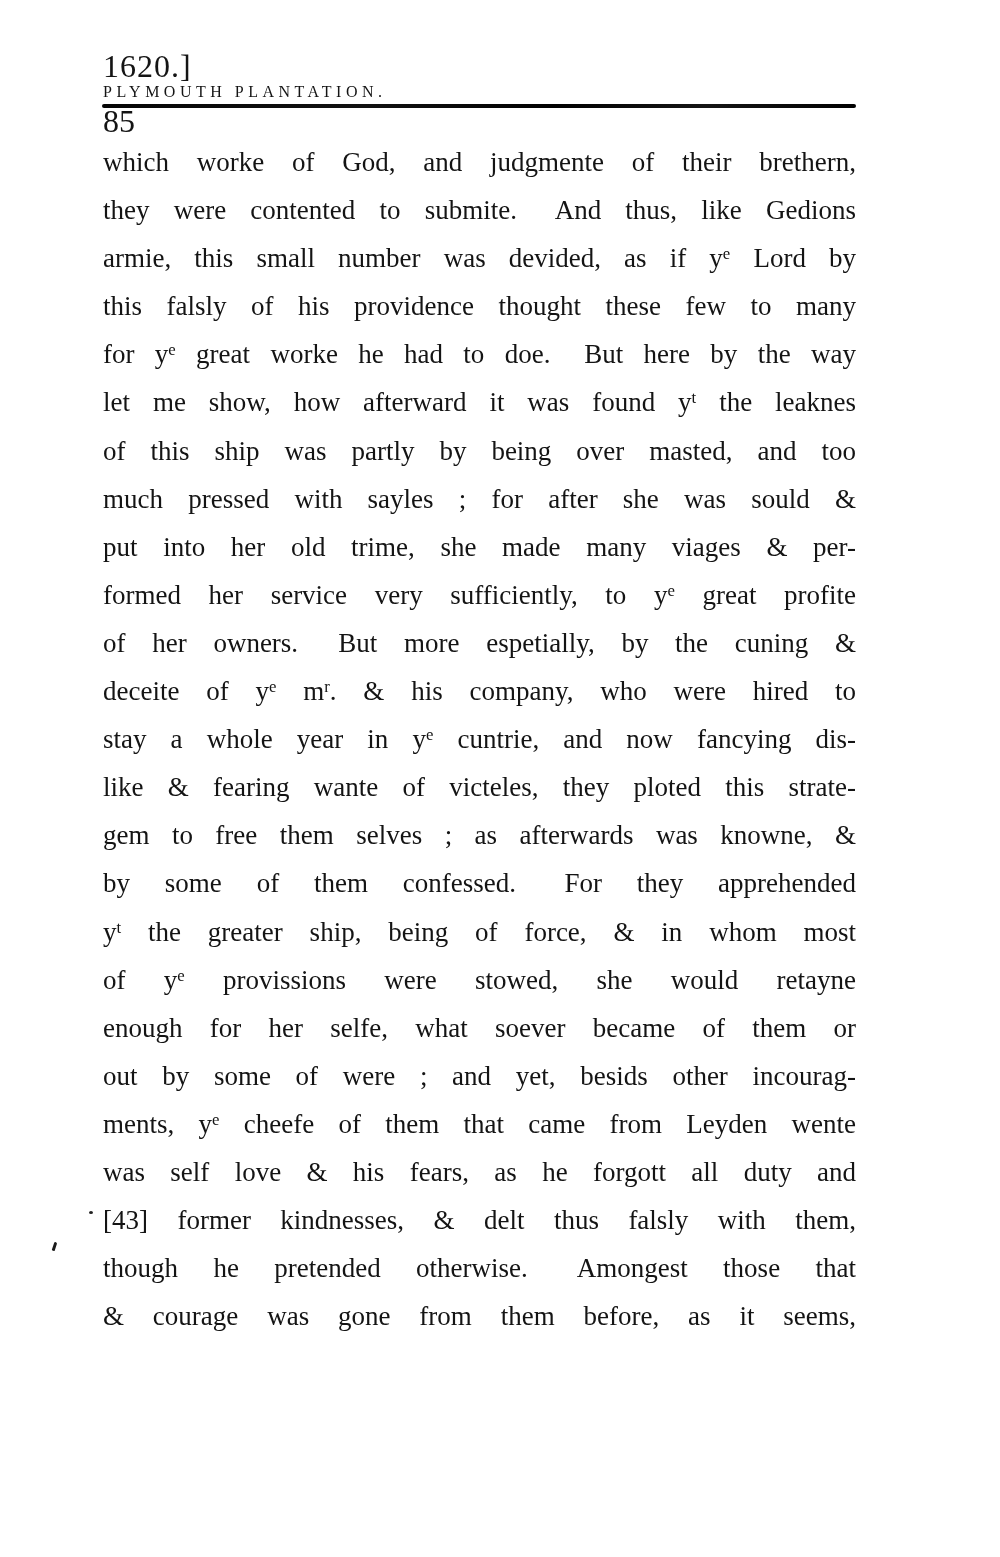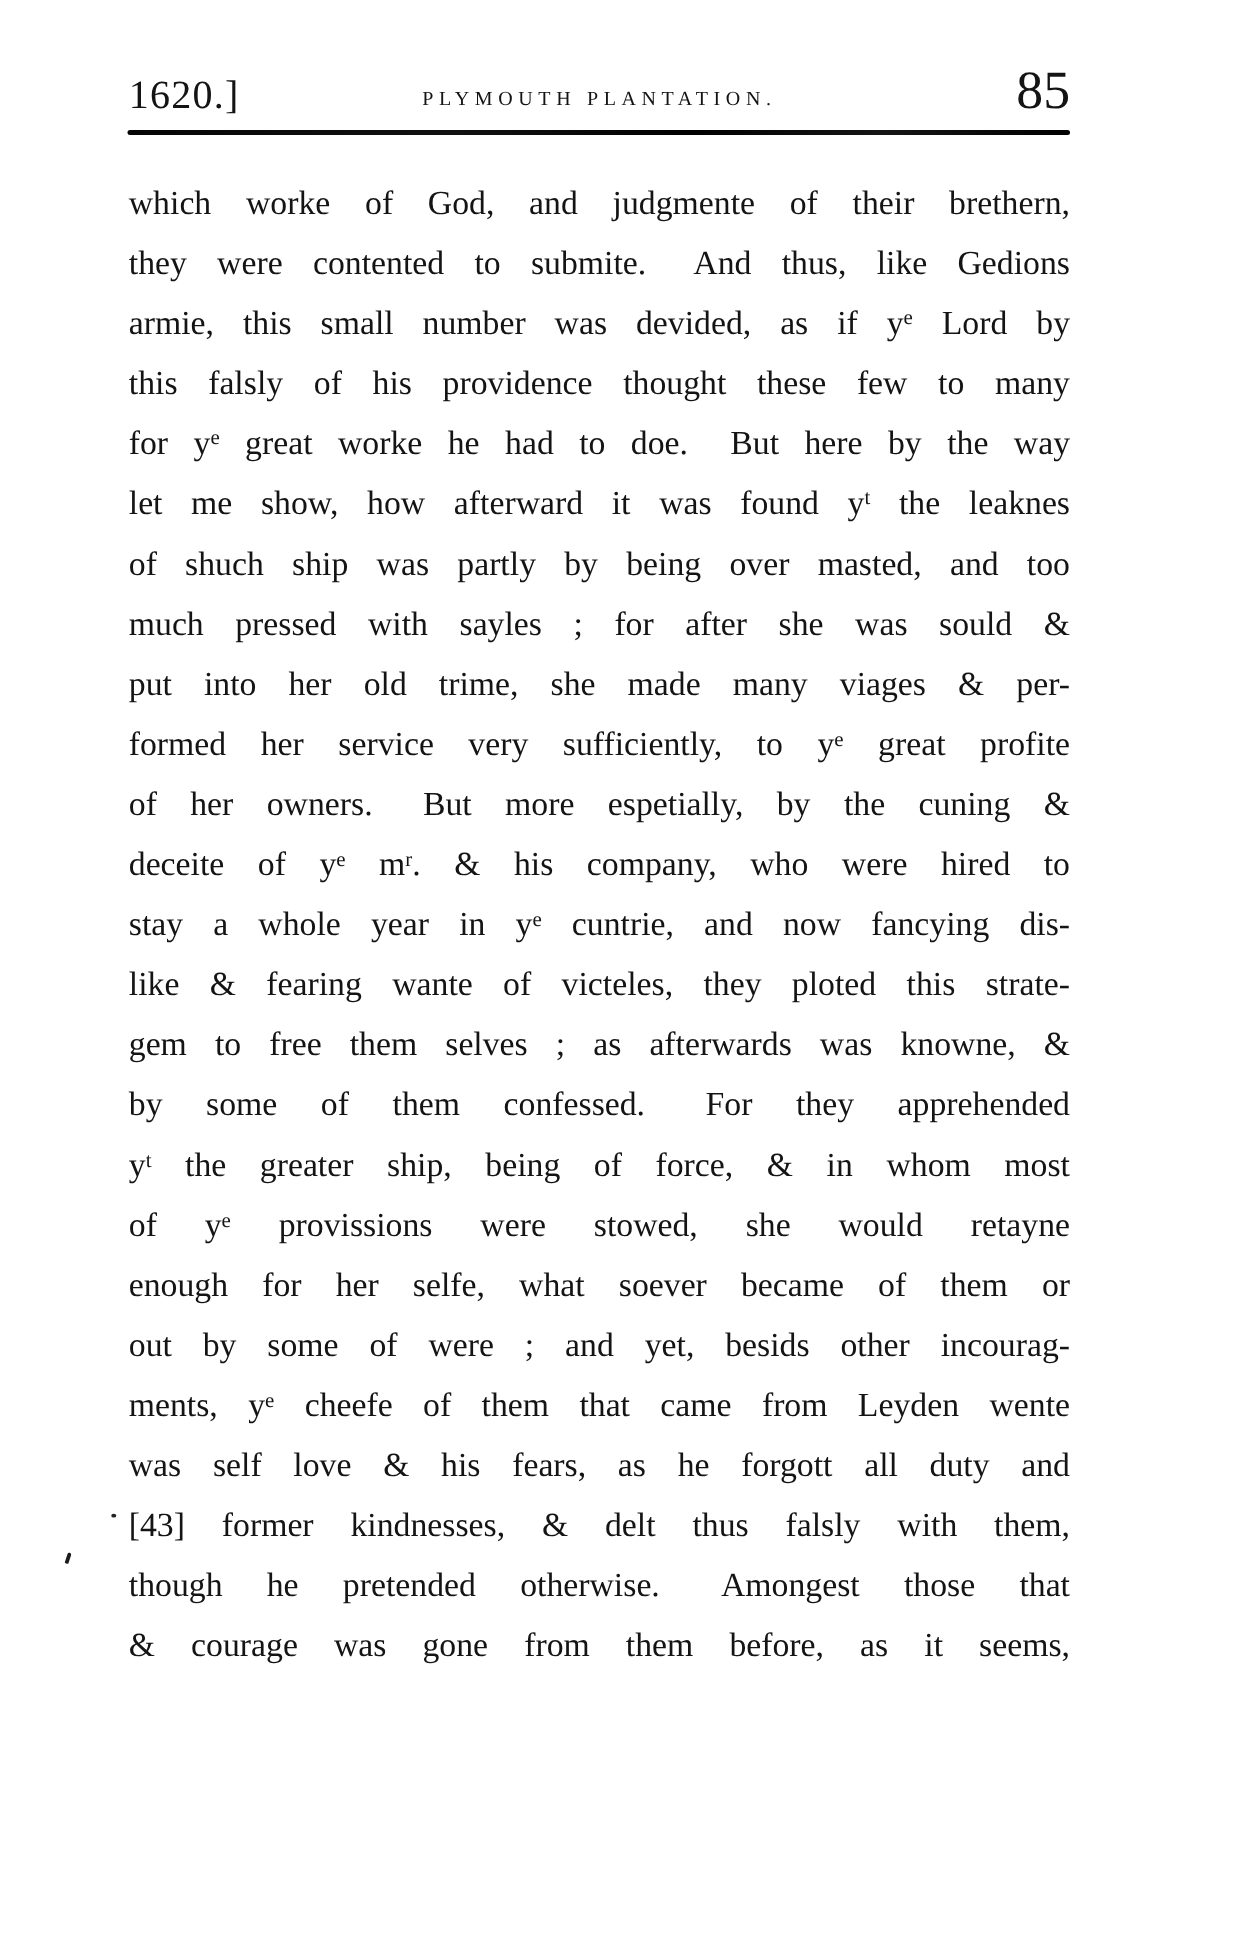--- a/index.html
+++ b/index.html
@@ -19,38 +19,39 @@
     font-family: "Liberation Serif", "DejaVu Serif", serif;
   }
   .page-header {
     position: absolute;
     left: 103px;
     width: 753px;
     top: 48px;
     height: 40px;
     display: flex;
     align-items: baseline;
+    flex-direction: column;
   }
   .header-year {
     flex: 1;
     font-size: 32px;
     letter-spacing: 1px;
     white-space: nowrap;
   }
   .header-title {
     font-size: 16px;
     letter-spacing: 4.5px;
     white-space: nowrap;
     position: relative;
     top: -2px;
   }
   .header-pagenum {
     flex: 1;
     text-align: right;
-    font-size: 43px;
+    font-size: 32px;
     white-space: nowrap;
   }
   .header-rule {
     position: absolute;
     left: 102px;
     width: 754px;
     top: 104px;
     height: 4px;
     border-radius: 2px;
     background: linear-gradient(to right, #050505 0%, #111 35%, #000 60%, #151515 80%, #000 100%);
@@ -110,21 +111,21 @@
 
   <div class="header-rule"></div>
 
   <main class="body-text">
       <div class="line">which worke of God, and judgmente of their brethern,</div>
       <div class="line">they were contented to submite.  And thus, like Gedions</div>
       <div class="line">armie, this small number was devided, as if y<sup>e</sup> Lord by</div>
       <div class="line">this falsly of his providence thought these few to many</div>
       <div class="line">for y<sup>e</sup> great worke he had to doe.  But here by the way</div>
       <div class="line">let me show, how afterward it was found y<sup>t</sup> the leaknes</div>
-      <div class="line">of shuch ship was partly by being over masted, and too</div>
+      <div class="line">of this ship was partly by being over masted, and too</div>
       <div class="line">much pressed with sayles ; for after she was sould &amp;</div>
       <div class="line">put into her old trime, she made many viages &amp; per-</div>
       <div class="line">formed her service very sufficiently, to y<sup>e</sup> great profite</div>
       <div class="line">of her owners.  But more espetially, by the cuning &amp;</div>
       <div class="line">deceite of y<sup>e</sup> m<sup>r</sup>. &amp; his company, who were hired to</div>
       <div class="line">stay a whole year in y<sup>e</sup> cuntrie, and now fancying dis-</div>
       <div class="line">like &amp; fearing wante of victeles, they ploted this strate-</div>
       <div class="line">gem to free them selves ; as afterwards was knowne, &amp;</div>
       <div class="line">by some of them confessed.  For they apprehended</div>
       <div class="line">y<sup>t</sup> the greater ship, being of force, &amp; in whom most</div>

